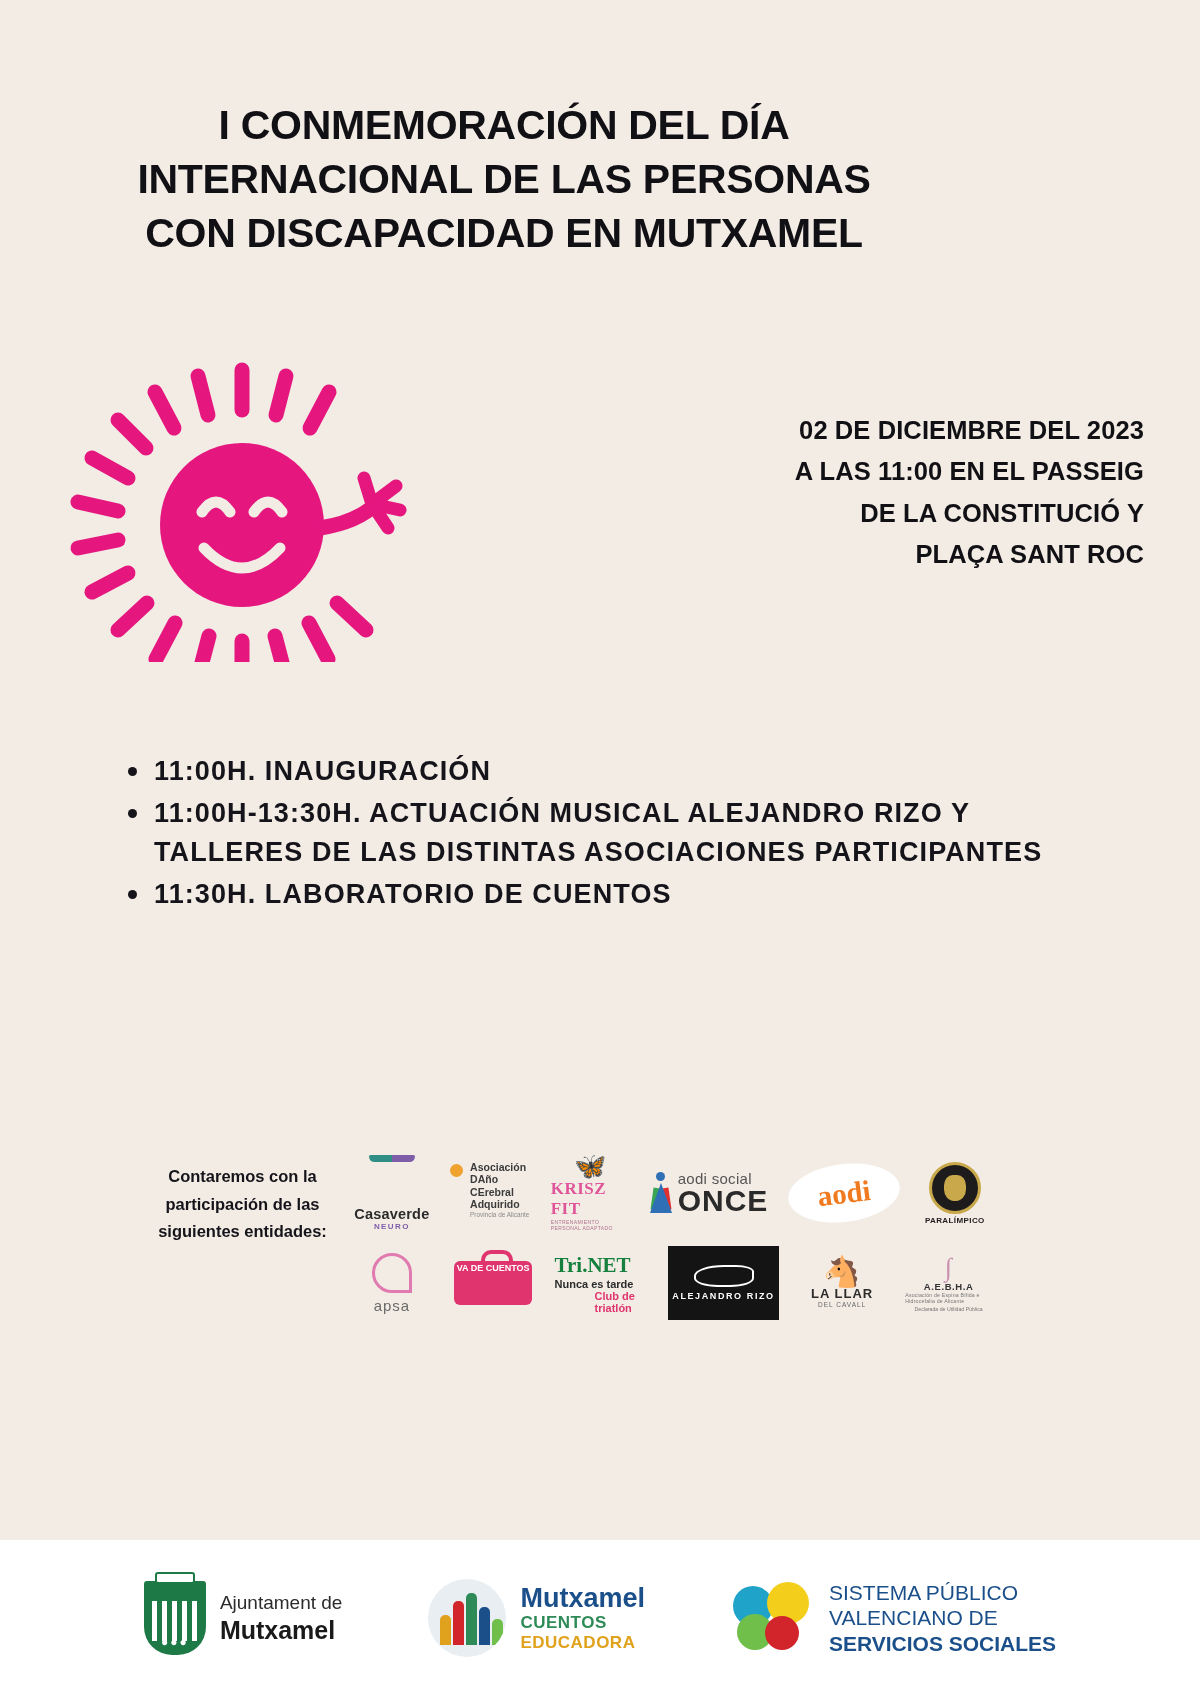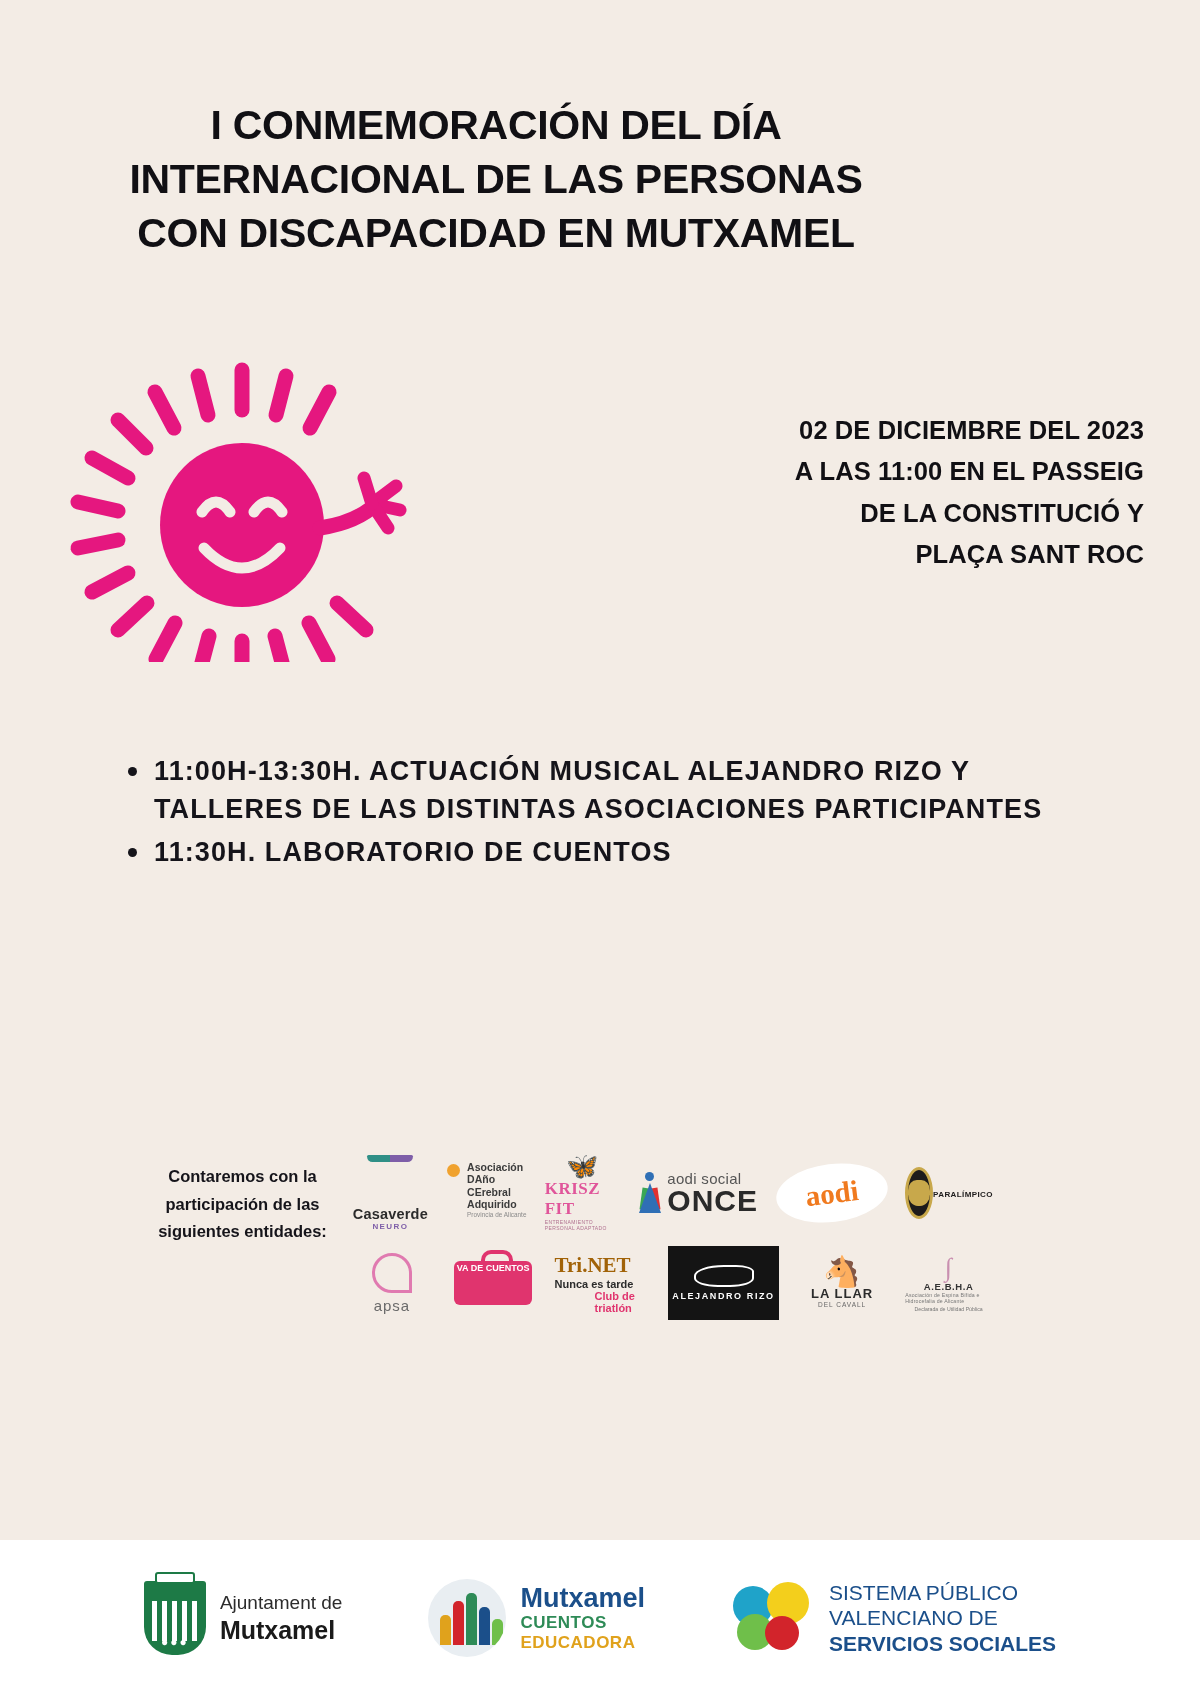--- a/index.html
+++ b/index.html
@@ -14,21 +14,21 @@
     position: relative;
     width: 1200px;
     height: 1696px;
     background: #f3ece5;
   }
 
   
   .title {
     position: absolute;
     top: 98px;
-    left: 8px;
+    left: 16px;
     width: 976px;
     text-align: center;
     font-weight: 800;
     font-size: 41px;
     line-height: 1.32;
     letter-spacing: -0.3px;
     color: #111014;
     text-transform: uppercase;
   }
   .title .line { display: block; white-space: nowrap; }
@@ -159,21 +159,21 @@
   .lg-once .s2 { font-size: 30px; font-weight: 800; color:#2a2a2a; letter-spacing: 1px; display:block;}
 
   .lg-aodi { width: 116px; }
   .lg-aodi .el {
     width: 112px; height: 58px; border-radius: 50%/50%;
     background: #ffffff; display:flex; align-items:center; justify-content:center;
     transform: rotate(-7deg);
   }
   .lg-aodi .el span { font-size: 29px; font-weight: 800; color:#f07a1f; font-family:"Liberation Serif", serif;}
 
-  .lg-para { width: 86px; }
+  .lg-para { width: 86px; flex-direction: column;}
   .lg-para .circ {
     width: 52px; height: 52px; border-radius: 50%;
     background: #1d1b1b; border: 3px solid #c8a84b;
     display:flex; align-items:center; justify-content:center;
   }
   .lg-para .circ .p { width:22px; height:26px; background:#c8a84b; border-radius: 40% 40% 45% 45%; }
   .lg-para .nm { font-size: 8px; font-weight: 800; color:#1d1b1b; letter-spacing:.4px; margin-top:2px;}
 
   .lg-apsa { width: 92px; flex-direction: column;}
   .lg-apsa .sym { width: 40px; height: 40px; border: 3px solid #e07ab0; border-radius: 50% 50% 0 50%; }
@@ -181,21 +181,21 @@
 
   .lg-vadecuentos { width: 100px; flex-direction: column;}
   .lg-vadecuentos .bag { width: 78px; height: 44px; background:#e0346e; border-radius: 6px; position:relative;}
   .lg-vadecuentos .bag::before {
     content:""; position:absolute; left:27px; top:-11px; width:24px; height:14px;
     border: 4px solid #e0346e; border-bottom: none; border-radius: 10px 10px 0 0;
   }
   .lg-vadecuentos .bag span { position:absolute; left:0; right:0; top:2px; text-align:center; color:#fff; font-size:9px; font-weight:700;}
 
   .lg-trinet { width: 110px; flex-direction: column; align-items:flex-start;}
-  .lg-trinet .t { font-size: 21px; font-weight:800; color:#a16207; font-family:"Liberation Serif", serif;text-align:center;}
+  .lg-trinet .t { font-size: 21px; font-weight:800; color:#15803d; font-family:"Liberation Serif", serif;text-align:center;}
   .lg-trinet .s1 { font-size: 11px; font-weight:700; color:#2b2b2b;}
   .lg-trinet .s2 { font-size: 11px; font-weight:700; color:#e0346e;margin-left:40px;}
 
   .lg-alejandro { width: 128px; height: 74px; background:#141414; flex-direction: column; justify-content:center;}
   .lg-alejandro .gt { width: 60px; height: 22px; border:2px solid #fff; border-radius: 50% 30% 40% 40%; margin-bottom:4px;}
   .lg-alejandro .nm { font-size: 9px; letter-spacing: 1.6px; color:#fff; font-weight:700;}
 
   .lg-lallar { width: 104px; flex-direction: column;}
   .lg-lallar .horse { font-size: 30px; color:#2b2b2b; line-height: .95;}
   .lg-lallar .nm { font-size: 13px; letter-spacing: 1px; color:#2b2b2b; font-weight:700;}
@@ -306,20 +306,21 @@
   </div>
 
   <div class="when-where">
     <span class="line">02 DE DICIEMBRE DEL 2023</span>
     <span class="line">A LAS 11:00 EN EL PASSEIG</span>
     <span class="line">DE LA CONSTITUCIÓ Y</span>
     <span class="line">PLAÇA SANT ROC</span>
   </div>
 
   <ul class="program">
+    <li>11:00H. INAUGURACIÓN</li>
     <li>11:00H-13:30H. ACTUACIÓN MUSICAL ALEJANDRO RIZO Y TALLERES DE LAS DISTINTAS ASOCIACIONES PARTICIPANTES</li>
     <li>11:30H. LABORATORIO DE CUENTOS</li>
   </ul>
 
   <div class="entities-label">Contaremos con la participación de las siguientes entidades:</div>
 
   <div class="logos">
     <div class="logo-row">
 
       <div class="logo lg-casaverde">

